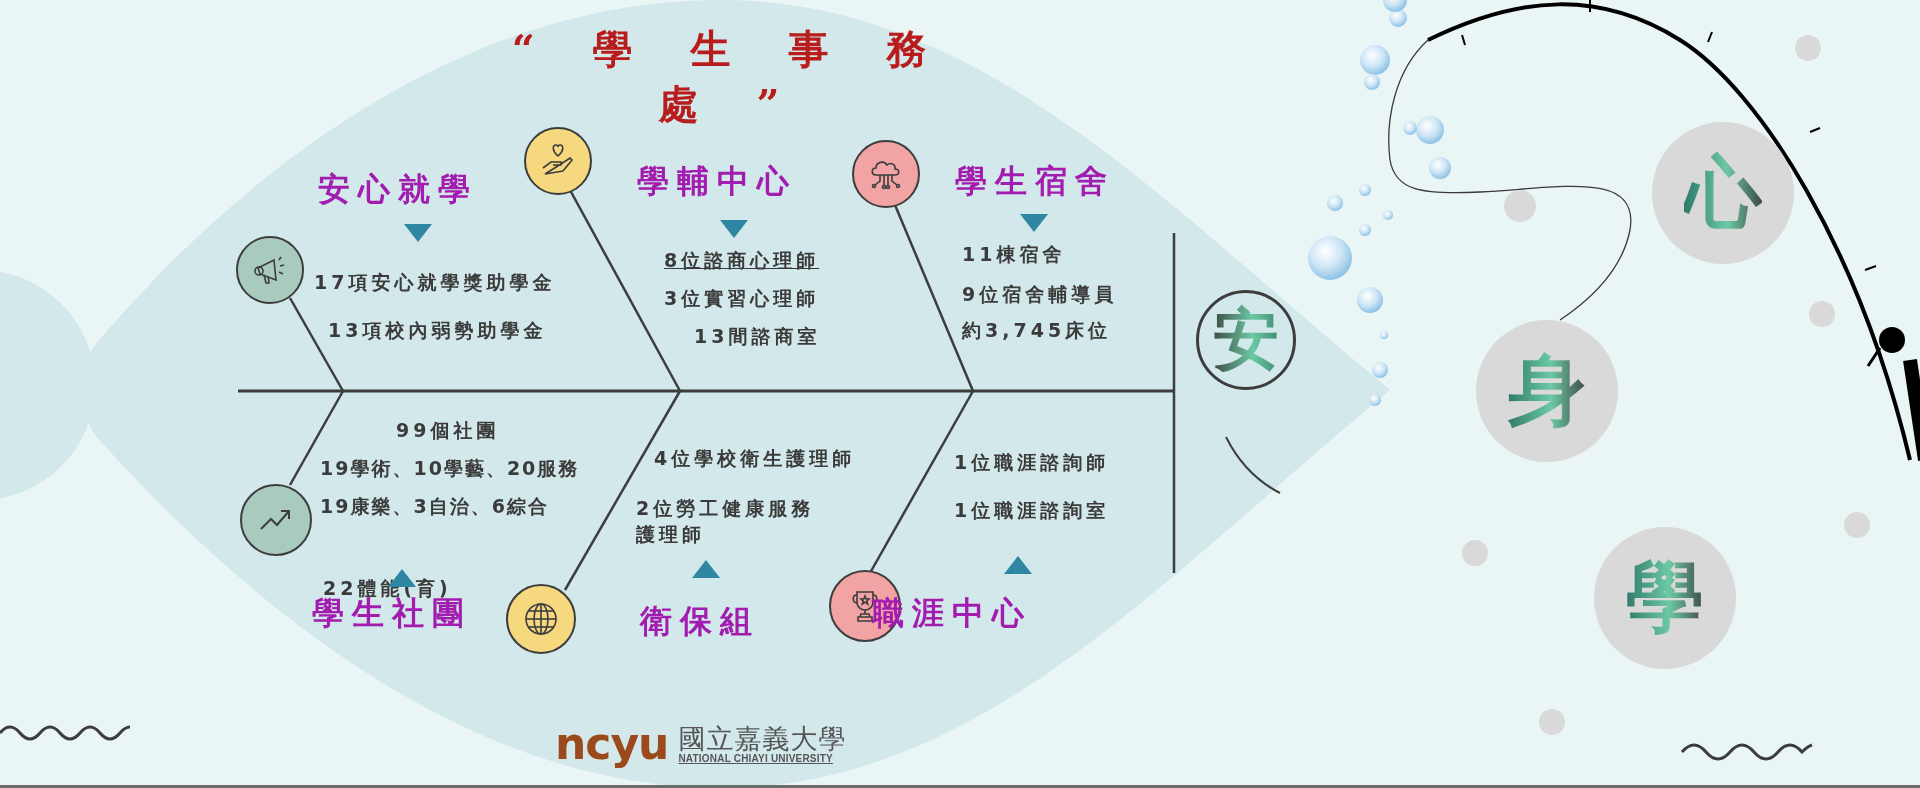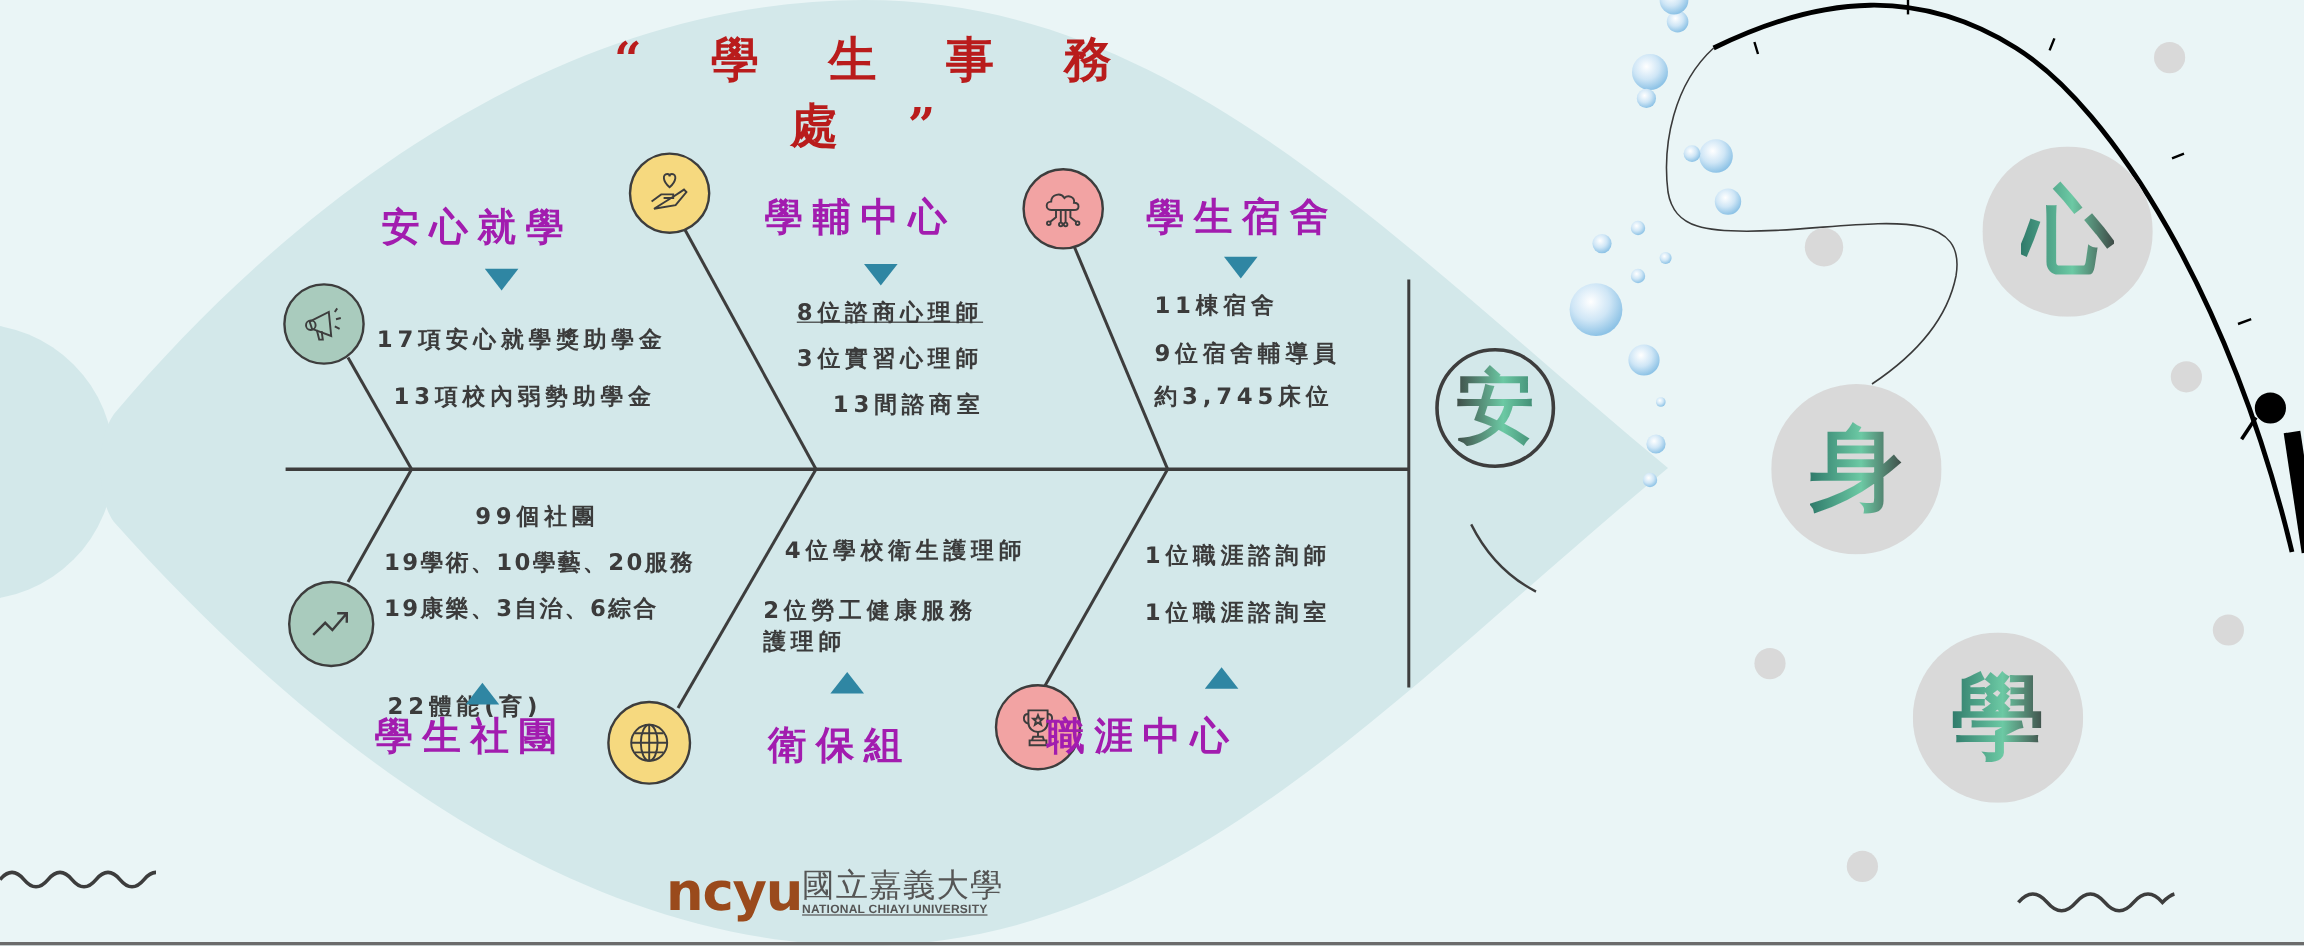--- a/index.html
+++ b/index.html
@@ -43,21 +43,21 @@
       display: flex; align-items: center; justify-content: center;
       font-weight: bold; font-size: 78px;
       color: #4aa88a;
       background-clip: padding-box;
     }
     .big-char span {
       background: linear-gradient(90deg, #2f7a6a 0%, #6cc9a4 55%, #3e4a46 100%);
       -webkit-background-clip: text; background-clip: text; color: transparent;
     }
     .logo {
-      position: absolute; left: 555px; top: 722px; display: flex; align-items: center; 
+      position: absolute; left: 555px; top: 722px; display: flex; align-items: center; gap: 10px;
     }
     .logo-mark {
       font-family: "DejaVu Sans", sans-serif; font-weight: bold; font-size: 44px; color: #9a4a1c;
       letter-spacing: -1px; line-height: 44px;
     }
     .logo-cn { font-family: "DejaVu Serif", serif; font-size: 27px; color: #555; line-height: 28px; letter-spacing: 1px; }
     .logo-en { font-family: "Liberation Sans", sans-serif; font-size: 10px; font-weight: bold; color: #555; letter-spacing: 0.2px; text-decoration: underline; }
     .bottom-border { position: absolute; left: 0; top: 785px; width: 1920px; height: 3px; background: #6b6b6b; }
   </style>
 </head>

